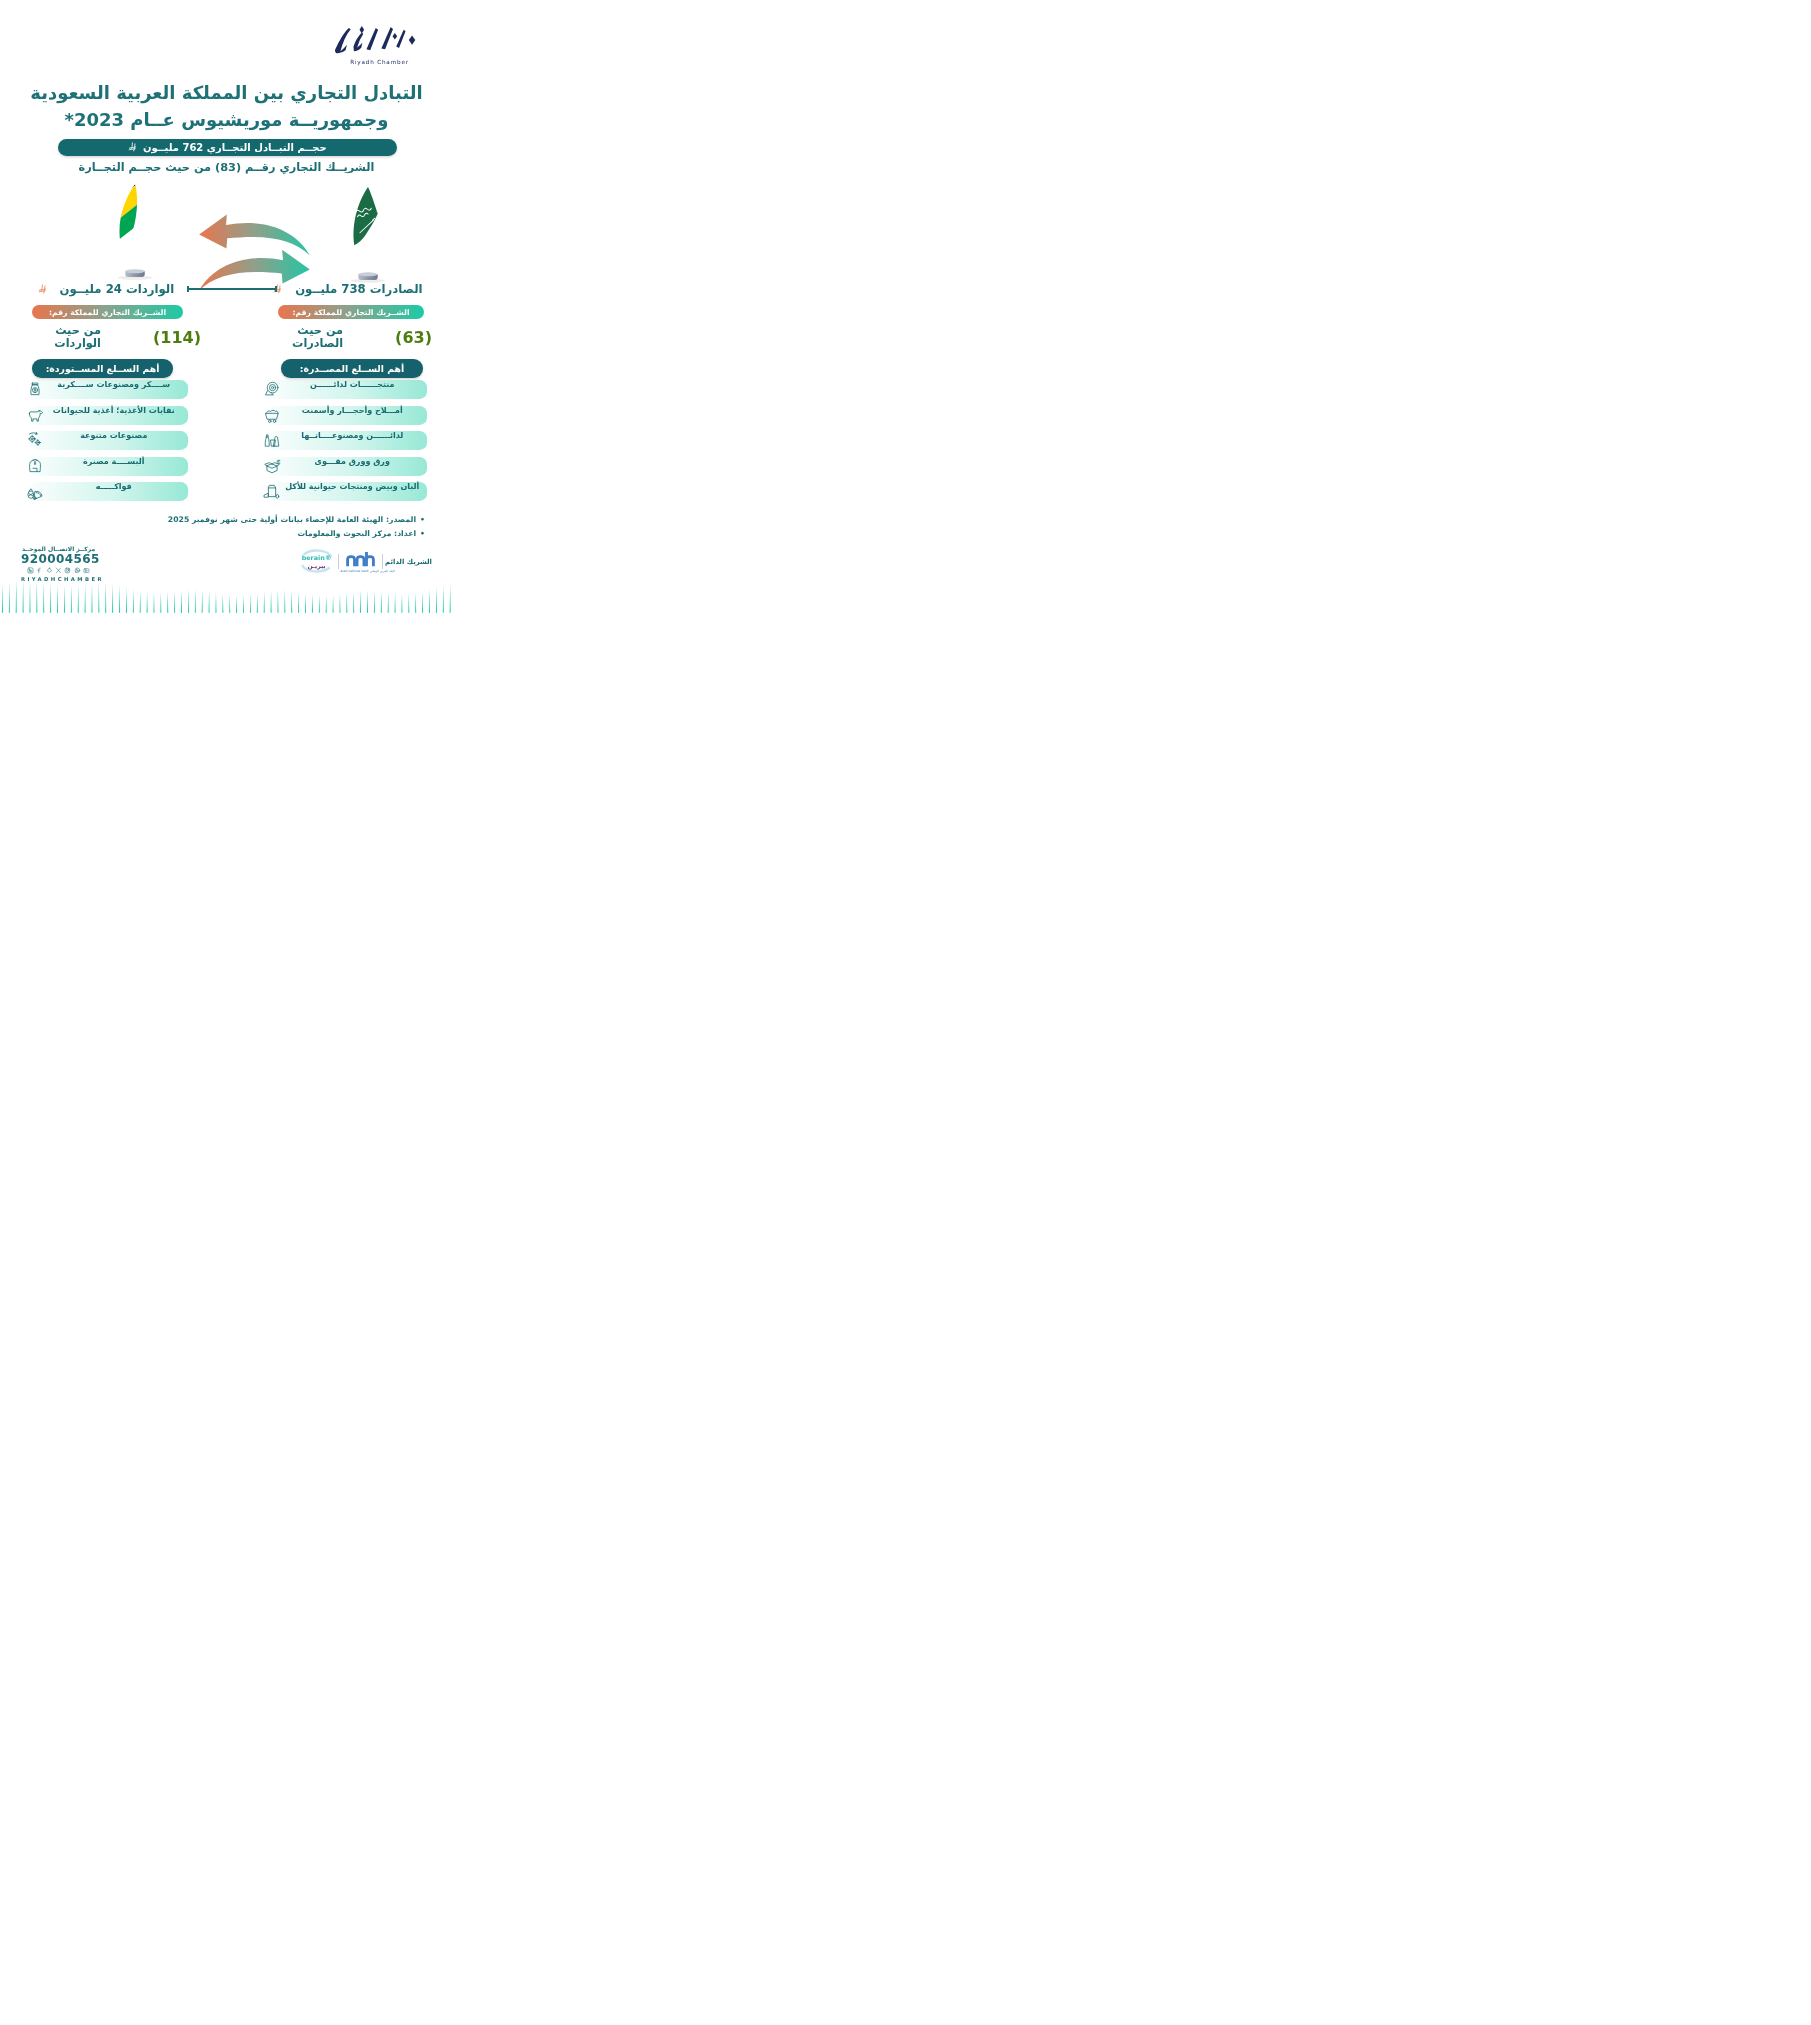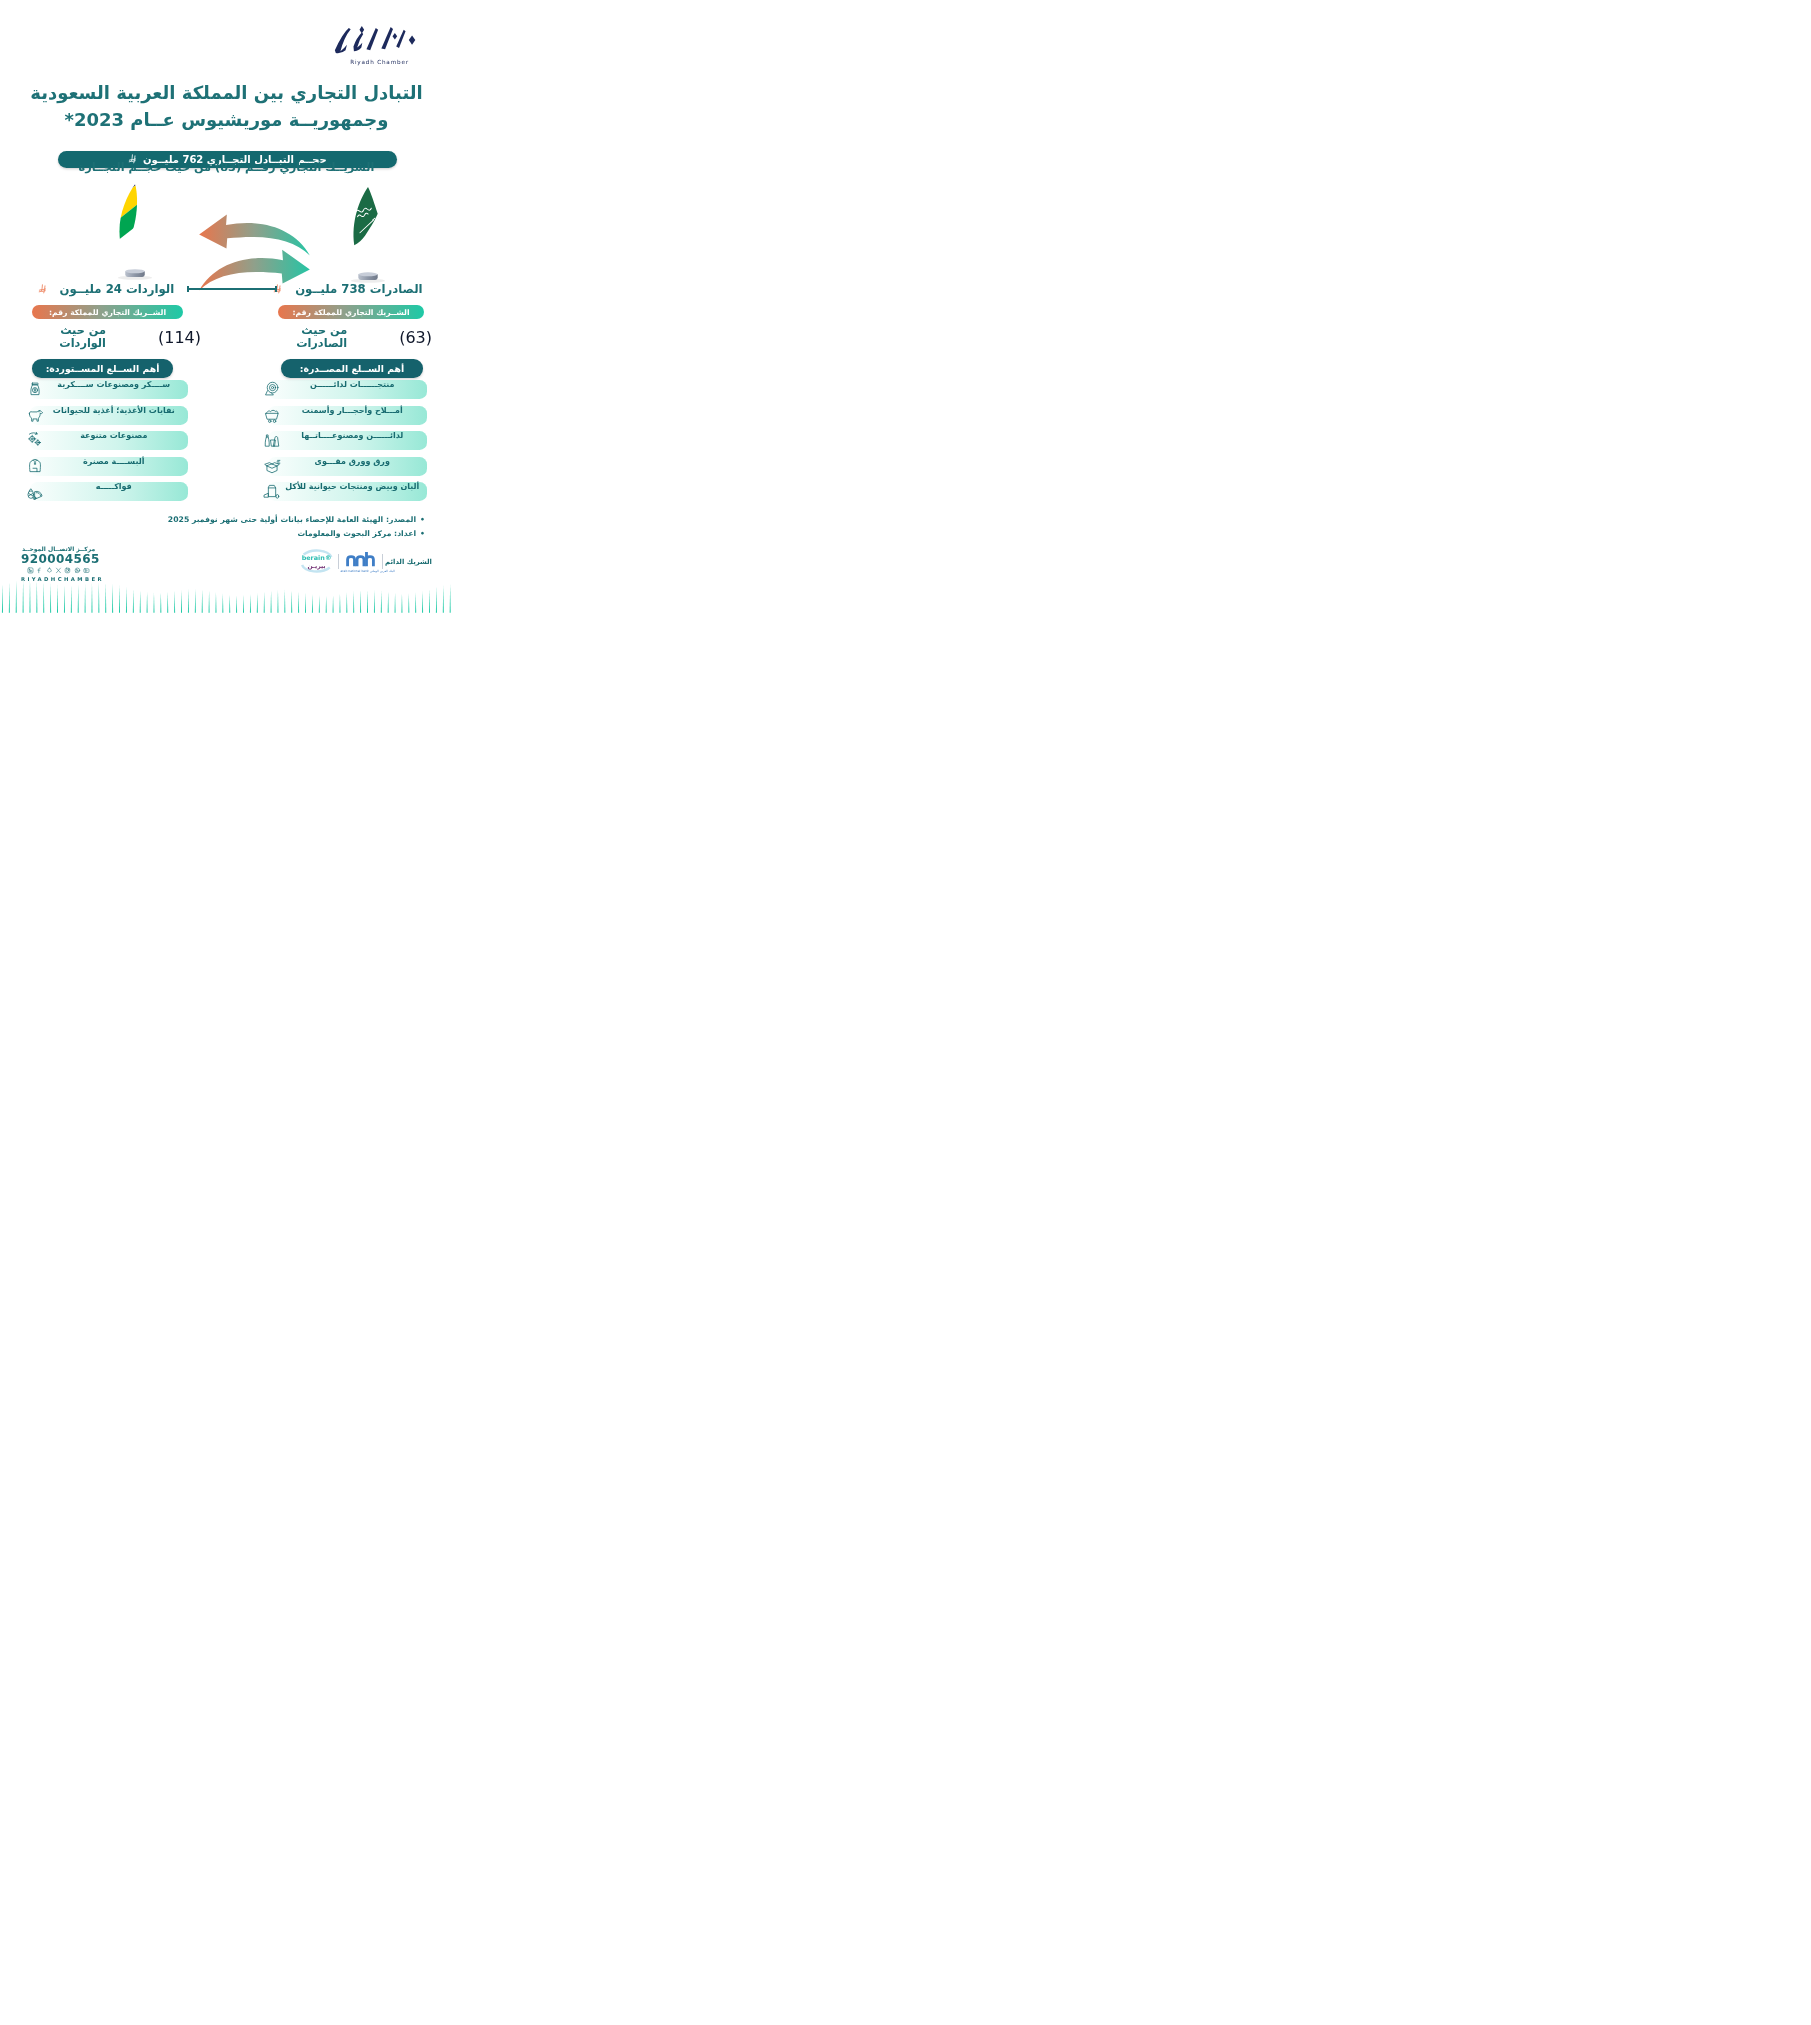--- a/index.html
+++ b/index.html
@@ -23,21 +23,21 @@
   .riyal.orange{color:#EC7A52;}
   
   .conn{display:flex;align-items:center;}
   .conn .cap{width:2.4px;height:6px;background:#1C6F74;}
   .conn .lin{flex:1;height:1.2px;background:#1C6F74;}
   
   .gpill{border-radius:6.9px;background:linear-gradient(90deg,#E8764D 0%,#8FA08B 45%,#1EC9A6 100%);
          color:#fff;font-weight:bold;font-size:7.7px;display:flex;align-items:center;justify-content:center;direction:rtl;}
   
   .rankrow{display:flex;align-items:center;justify-content:center;gap:4px;}
-  .ranknum{color:#0f172a;font-weight:normal;font-size:16px;margin-left:48px;}
+  .ranknum{color:#4d7c0f;font-weight:bold;font-size:16px;margin-left:48px;}
   .ranktxt{color:#1C6F74;font-weight:bold;font-size:11.3px;direction:rtl;}
   
   .ghead{background:#15626C;border-radius:9.3px;color:#fff;font-weight:bold;font-size:9.3px;
          box-shadow:0 1.2px 2.4px rgba(0,0,0,.18);display:flex;align-items:center;justify-content:center;direction:rtl;}
   .grow{position:absolute;height:19px;}
   .strip{position:absolute;left:6.5px;right:0;top:0;bottom:0;border-radius:7.3px;
          background:linear-gradient(90deg,rgba(151,232,214,0.05) 0%,rgba(151,232,214,0.45) 55%,#97E8D6 100%);
          display:flex;align-items:flex-start;justify-content:center;padding-left:34px;padding-right:24px;}
   .glabel{color:#186B70;font-weight:bold;font-size:8px;direction:rtl;white-space:nowrap;}
   .gicon{position:absolute;left:2.4px;top:0.4px;width:18px;height:18px;}
@@ -72,21 +72,21 @@
       <path d="M163 30 l7 -10 l7 10 l-7 10 Z"></path>
       <path d="M57 8 l5 -8 l5 8 l-5 8 Z"></path>
       <path d="M128 22 l5 -7 l5 7 l-5 7 Z"></path>
     </g>
   </svg>
   <div class="abs brand-en" style="left:339px;top:59px;width:81px">Riyadh Chamber</div>
 
   <div class="abs title" style="top:82px">التبادل التجاري بين المملكة العربية السعودية</div>
   <div class="abs title" style="top:109px">وجمهوريــة موريشيوس عــام 2023*</div>
 
-  <div class="abs banner" style="left:58px;top:151px;width:339px;height:16.6px;direction:ltr">
+  <div class="abs banner" style="left:58px;top:139px;width:339px;height:16.6px;direction:ltr">
     <span class="riyal white">
       <svg viewBox="0 0 72 72">
           <g fill="none" stroke="currentColor" stroke-width="6" stroke-linecap="round">
         <path d="M33 6 C32 24 30 42 26 54"></path>
             <path d="M52 14 C51 32 48 52 43 66"></path>
         <path d="M10 46 L25 42"></path>
             <path d="M9 58 L23 54"></path>
             <path d="M33 42 L56 37"></path>
             <path d="M31 55 L54 50"></path>
       </g>

